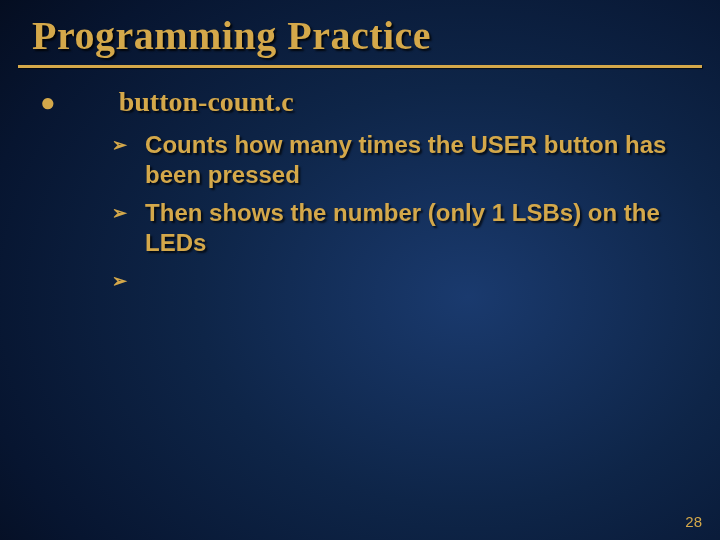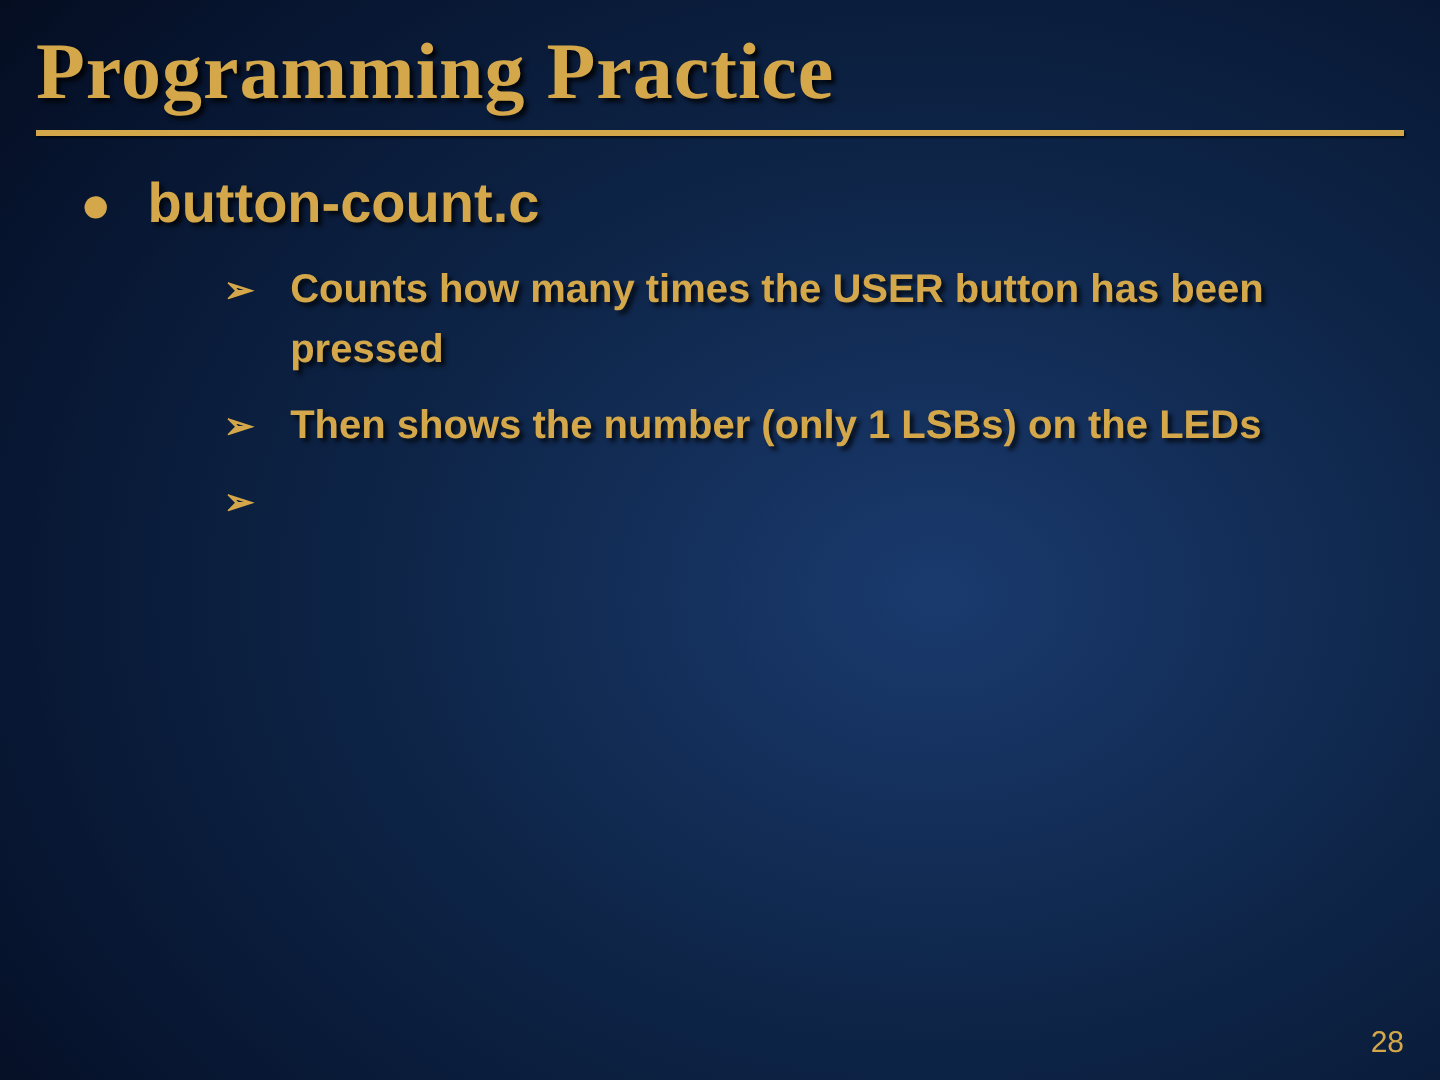--- a/index.html
+++ b/index.html
@@ -14,21 +14,21 @@
     font-family: Verdana, Geneva, sans-serif;
     position: relative;
     overflow: hidden;
   }
   .slide-title {
     font-family: "Comic Sans MS", "Comic Sans", cursive;
     font-size: 40px;
     font-weight: bold;
     color: #d4a84a;
     text-shadow: 2px 2px 2px rgba(0,0,0,0.8);
-    padding: 12px 0 0 18px;
+    padding: 12px 0 0 32px;
     letter-spacing: 0.5px;
   }
   .title-underline {
     height: 3px;
     background: #d4a84a;
     margin: 6px 18px 0 18px;
     box-shadow: 1px 1px 1px rgba(0,0,0,0.6);
   }
   .content {
     padding: 18px 40px 0 40px;
@@ -39,47 +39,48 @@
     margin-bottom: 12px;
   }
   .bullet-dot {
     color: #d4a84a;
     font-size: 26px;
     line-height: 32px;
     margin-right: 18px;
     flex-shrink: 0;
   }
   .bullet-text {
-    font-family: Liberation Sans, sans-serif;
+    font-family: Liberation Serif, serif;
     font-weight: bold;
     font-size: 28px;
     color: #d4a84a;
     text-shadow: 2px 2px 2px rgba(0,0,0,0.7);
     line-height: 32px;
+    margin-left: 45px;
   }
   .sub-list {
     margin-left: 72px;
     margin-top: 6px;
   }
   .sub-row {
     display: flex;
     align-items: flex-start;
     margin-bottom: 8px;
   }
   .sub-bullet {
     color: #d4a84a;
     font-size: 18px;
     line-height: 30px;
     margin-right: 18px;
     flex-shrink: 0;
     font-weight: bold;
   }
   .sub-text {
     font-family: "Trebuchet MS", Verdana, sans-serif;
-    font-size: 20px;
+    font-size: 24px;
     font-weight: bold;
     color: #d4a84a;
     text-shadow: 2px 2px 2px rgba(0,0,0,0.7);
     line-height: 30px;
   }
   .page-number {
     position: absolute;
     bottom: 10px;
     right: 18px;
     color: #d4a84a;

